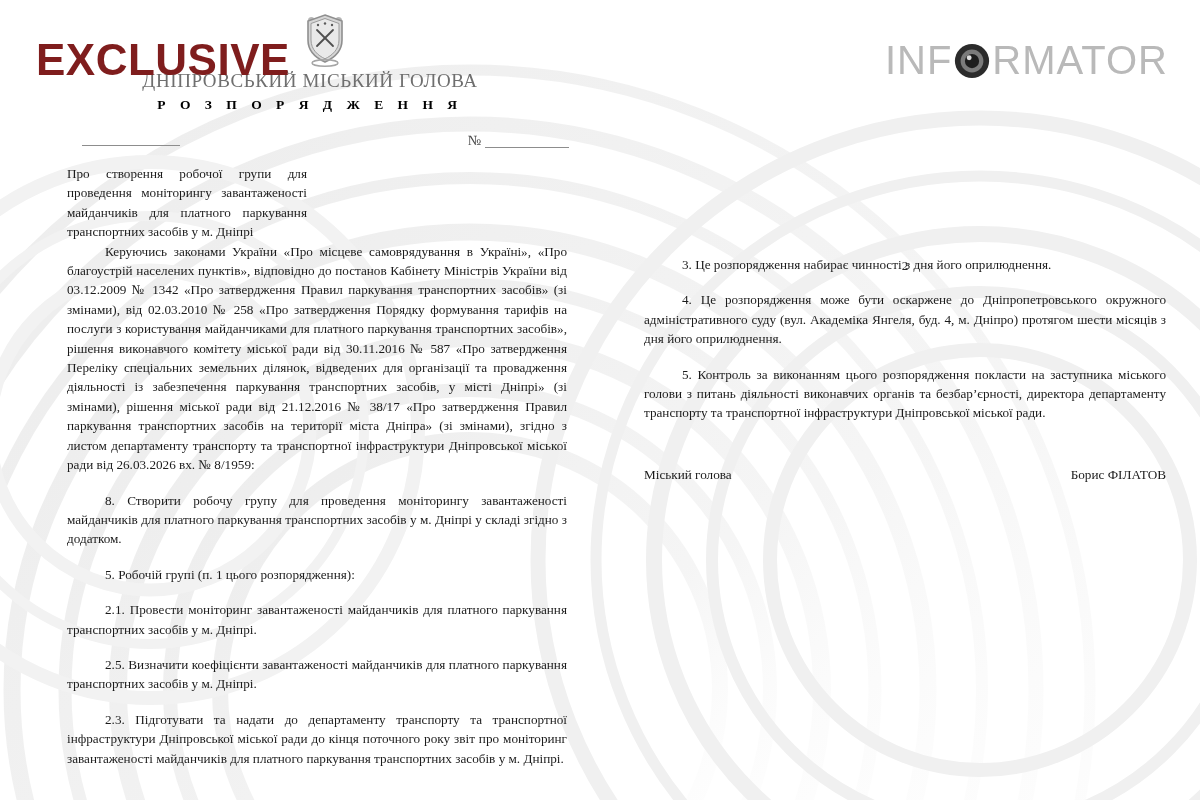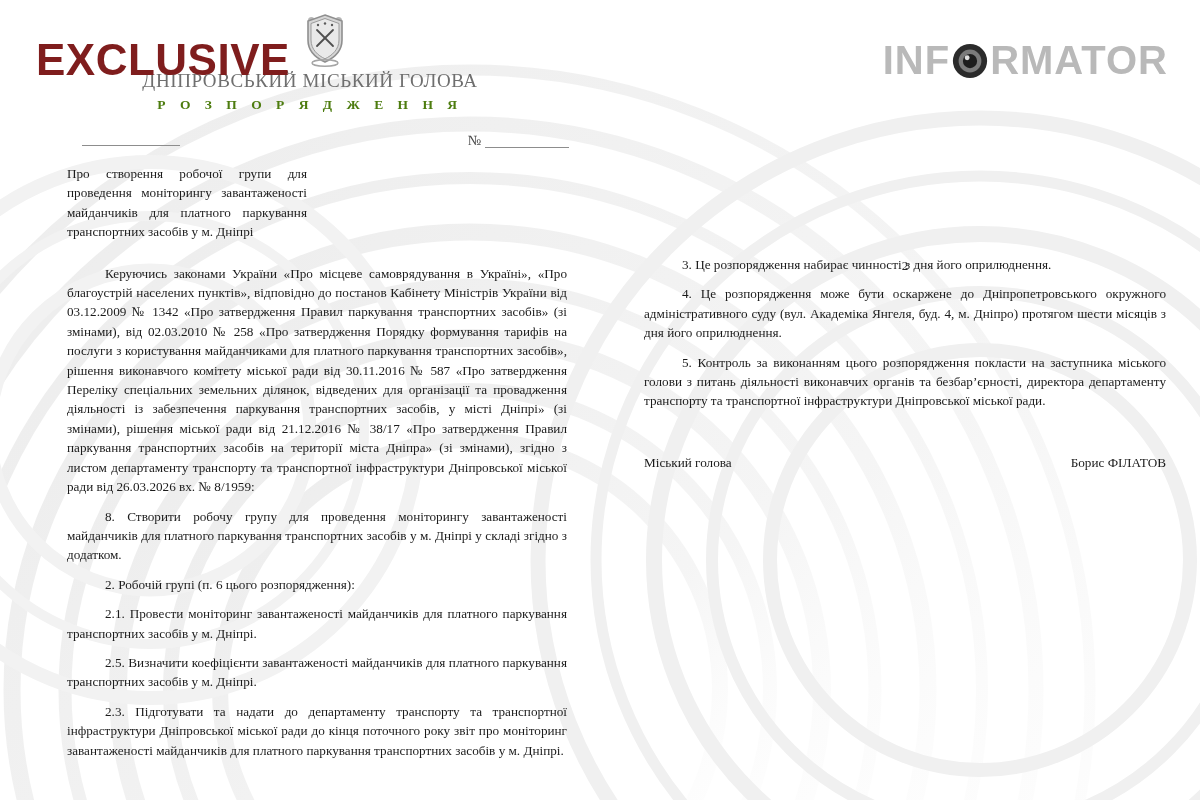--- a/index.html
+++ b/index.html
@@ -42,21 +42,21 @@
     user-select: none;
   }
   .wm-informator {
     position: absolute;
     right: 32px;
     top: 40px;
     z-index: 6;
     display: flex;
     align-items: center;
     font-family: "Liberation Sans", "DejaVu Sans", sans-serif;
-    font-weight: 700;
+    font-weight: 400;
     font-size: 40px;
     letter-spacing: 1px;
     color: #b9b9b9;
     line-height: 1;
     user-select: none;
   }
   .wm-informator .lens {
     display: inline-block;
     width: 38px;
     height: 38px;
@@ -86,21 +86,21 @@
     font-size: 19px;
     letter-spacing: 0.6px;
     color: #6f6f6f;
     white-space: nowrap;
   }
   .head-title .kind {
     margin-top: 5px;
     font-size: 13.5px;
     font-weight: 700;
     letter-spacing: 5.5px;
-    color: #4d7c0f;
+    color: #000000;
   }
 
   
   .blank-line-row {
     position: absolute;
     top: 133px;
     left: 0;
     width: 620px;
     height: 20px;
     z-index: 3;
@@ -142,22 +142,22 @@
 
   .subject {
     width: 240px;
     text-align: justify;
     margin: 0 0 0 0;
   }
   .para {
     margin: 0;
     text-indent: 38px;
   }
-  .para + .para { margin-top: 10px; }
-  .gap-lg { margin-top: 22px; }
+  .para + .para { margin-top: 16px; }
+  .gap-lg { }
 
   .page-no {
     position: absolute;
     left: 644px;
     top: 258px;
     width: 522px;
     text-align: center;
     font-size: 13.2px;
     color: #2a2a2a;
     z-index: 5;
@@ -258,21 +258,21 @@
   </div>
 
   <div class="page-no">2</div>
 
   <div class="col col-left">
     <p class="subject">Про створення робочої групи для проведення моніторингу завантаженості майданчиків для платного паркування транспортних засобів у м. Дніпрі</p>
 
     <p class="para gap-lg">Керуючись законами України «Про місцеве самоврядування в Україні», «Про благоустрій населених пунктів», відповідно до постанов Кабінету Міністрів України від 03.12.2009 № 1342 «Про затвердження Правил паркування транспортних засобів» (зі змінами), від 02.03.2010 № 258 «Про затвердження Порядку формування тарифів на послуги з користування майданчиками для платного паркування транспортних засобів», рішення виконавчого комітету міської ради від 30.11.2016 № 587 «Про затвердження Переліку спеціальних земельних ділянок, відведених для організації та провадження діяльності із забезпечення паркування транспортних засобів, у місті Дніпрі» (зі змінами), рішення міської ради від 21.12.2016 № 38/17 «Про затвердження Правил паркування транспортних засобів на території міста Дніпра» (зі змінами), згідно з листом департаменту транспорту та транспортної інфраструктури Дніпровської міської ради від 26.03.2026 вх. № 8/1959:</p>
 
     <p class="para">8. Створити робочу групу для проведення моніторингу завантаженості майданчиків для платного паркування транспортних засобів у м. Дніпрі у складі згідно з додатком.</p>
-    <p class="para">2. Робочій групі (п. 6 цього розпорядження):</p>
+    <p class="para">5. Робочій групі (п. 1 цього розпорядження):</p>
     <p class="para">2.1. Провести моніторинг завантаженості майданчиків для платного паркування транспортних засобів у м. Дніпрі.</p>
     <p class="para">2.5. Визначити коефіцієнти завантаженості майданчиків для платного паркування транспортних засобів у м. Дніпрі.</p>
     <p class="para">2.3. Підготувати та надати до департаменту транспорту та транспортної інфраструктури Дніпровської міської ради до кінця поточного року звіт про моніторинг завантаженості майданчиків для платного паркування транспортних засобів у м. Дніпрі.</p>
   </div>
 
   <div class="col col-right">
     <p class="para">3. Це розпорядження набирає чинності з дня його оприлюднення.</p>
     <p class="para">4. Це розпорядження може бути оскаржене до Дніпропетровського окружного адміністративного суду (вул. Академіка Янгеля, буд. 4, м. Дніпро) протягом шести місяців з дня його оприлюднення.</p>
     <p class="para">5. Контроль за виконанням цього розпорядження покласти на заступника міського голови з питань діяльності виконавчих органів та безбар’єрності, директора департаменту транспорту та транспортної інфраструктури Дніпровської міської ради.</p>
 

